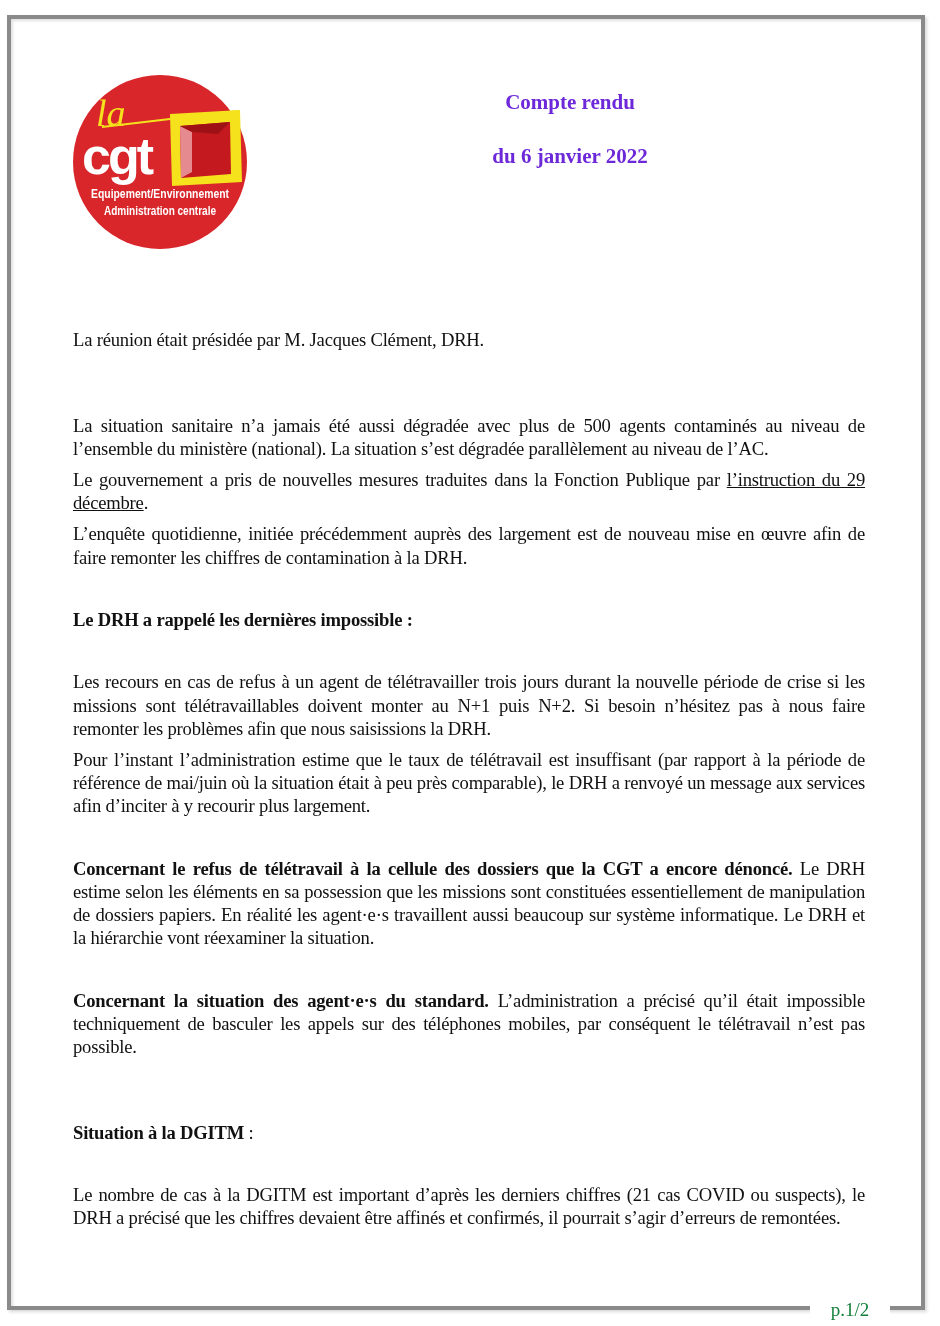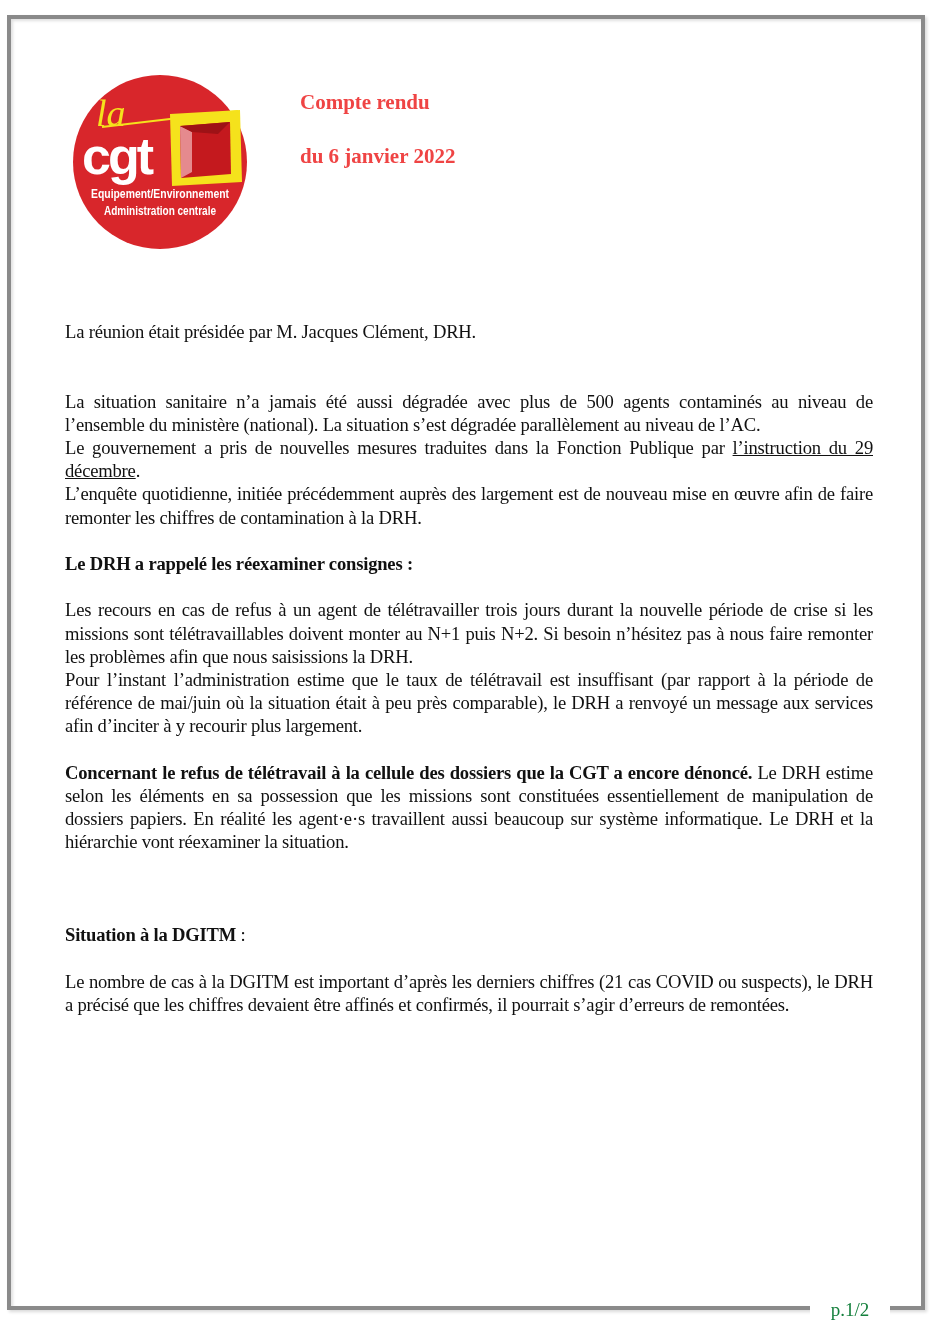--- a/index.html
+++ b/index.html
@@ -42,41 +42,41 @@
       left: 68px;
       top: 74px;
       width: 184px;
       height: 176px;
     }
     .title-block {
       position: absolute;
       left: 300px;
       top: 86px;
       width: 540px;
-      text-align: left;
+      text-align: center;
       font-weight: bold;
       font-size: 21px;
-      color: #ef4444;
+      color: #6d28d9;
     }
     .title-block div {
       height: 54px;
       line-height: 32px;
     }
     .content {
       position: absolute;
       left: 65px;
       top: 320px;
       width: 808px;
       font-size: 18.6px;
       line-height: 23.2px;
       text-align: justify;
       letter-spacing: -0.2px;
     }
     .content p {
-      margin: 0;
+      margin: 8px;
     }
     .gap {
       height: 23.2px;
     }
     .u {
       text-decoration: underline;
       color: #111;
     }
     b { font-weight: bold; }
   </style>
@@ -105,27 +105,28 @@
 </div>
 
 <div class="content">
   <p>La réunion était présidée par M. Jacques Clément, DRH.</p>
   <div class="gap"></div>
   <div class="gap"></div>
   <p>La situation sanitaire n’a jamais été aussi dégradée avec plus de 500 agents contaminés au niveau de l’ensemble du ministère (national). La situation s’est dégradée parallèlement au niveau de l’AC.</p>
   <p><span>Le gouvernement a pris de nouvelles mesures traduites dans la Fonction Publique par </span><span class="u">l’instruction du 29 décembre</span><span>.</span></p>
   <p>L’enquête quotidienne, initiée précédemment auprès des largement est de nouveau mise en œuvre afin de faire remonter les chiffres de contamination à la DRH.</p>
   <div class="gap"></div>
-  <p><b>Le DRH a rappelé les réexaminer consignes :</b></p>
+  <p><b>Le DRH a rappelé les dernières impossible :</b></p>
   <div class="gap"></div>
   <p>Les recours en cas de refus à un agent de télétravailler trois jours durant la nouvelle période de crise si les missions sont télétravaillables doivent monter au N+1 puis N+2. Si besoin n’hésitez pas à nous faire remonter les problèmes afin que nous saisissions la DRH.</p>
   <p>Pour l’instant l’administration estime que le taux de télétravail est insuffisant (par rapport à la période de référence de mai/juin où la situation était à peu près comparable), le DRH a renvoyé un message aux services afin d’inciter à y recourir plus largement.</p>
   <div class="gap"></div>
   <p><b>Concernant le refus de télétravail à la cellule des dossiers que la CGT a encore dénoncé.</b><span> Le DRH estime selon les éléments en sa possession que les missions sont constituées essentiellement de manipulation de dossiers papiers. En réalité les agent·e·s travaillent aussi beaucoup sur système informatique. Le DRH et la hiérarchie vont réexaminer la situation.</span></p>
   <div class="gap"></div>
+  <p><b>Concernant la situation des agent·e·s du standard.</b><span> L’administration a précisé qu’il était impossible techniquement de basculer les appels sur des téléphones mobiles, par conséquent le télétravail n’est pas possible.</span></p>
   <div class="gap"></div>
   <div class="gap"></div>
   <p><b>Situation à la DGITM</b><span> :</span></p>
   <div class="gap"></div>
   <p>Le nombre de cas à la DGITM est important d’après les derniers chiffres (21 cas COVID ou suspects), le DRH a précisé que les chiffres devaient être affinés et confirmés, il pourrait s’agir d’erreurs de remontées.</p>
 </div>
 
 <div class="page-number-wrap">p.1/2</div>
 
 </body></html>

